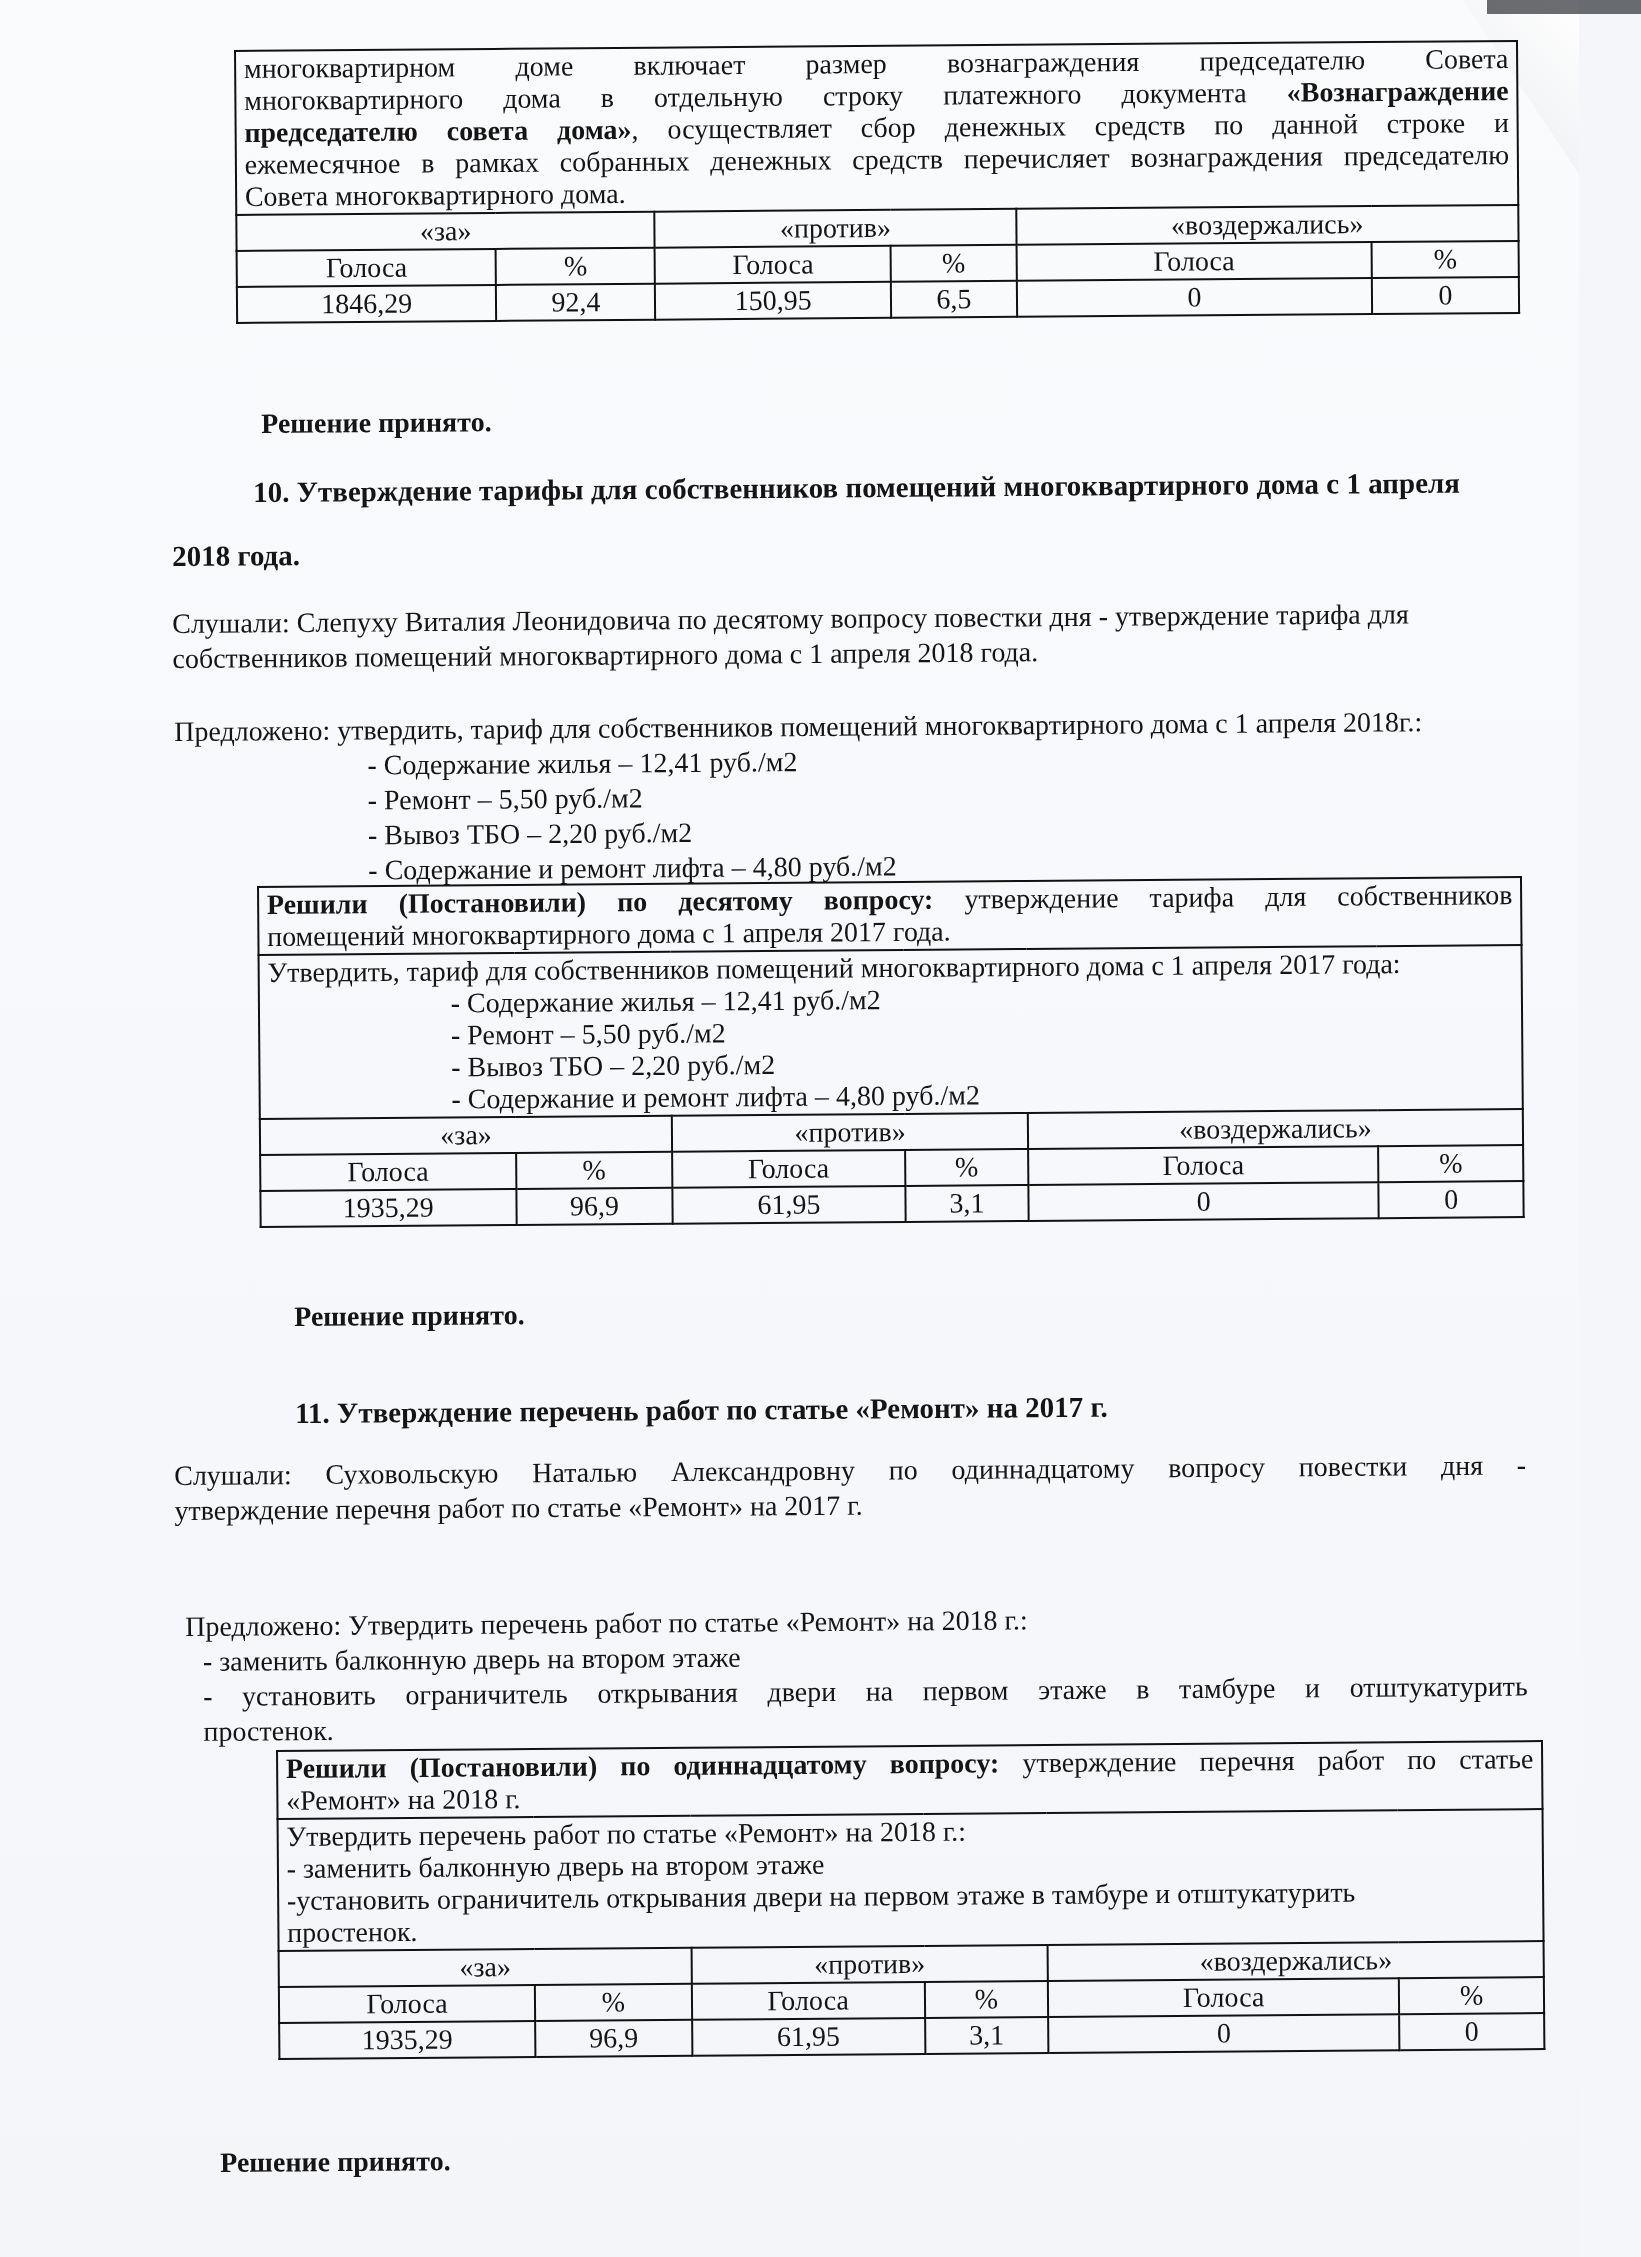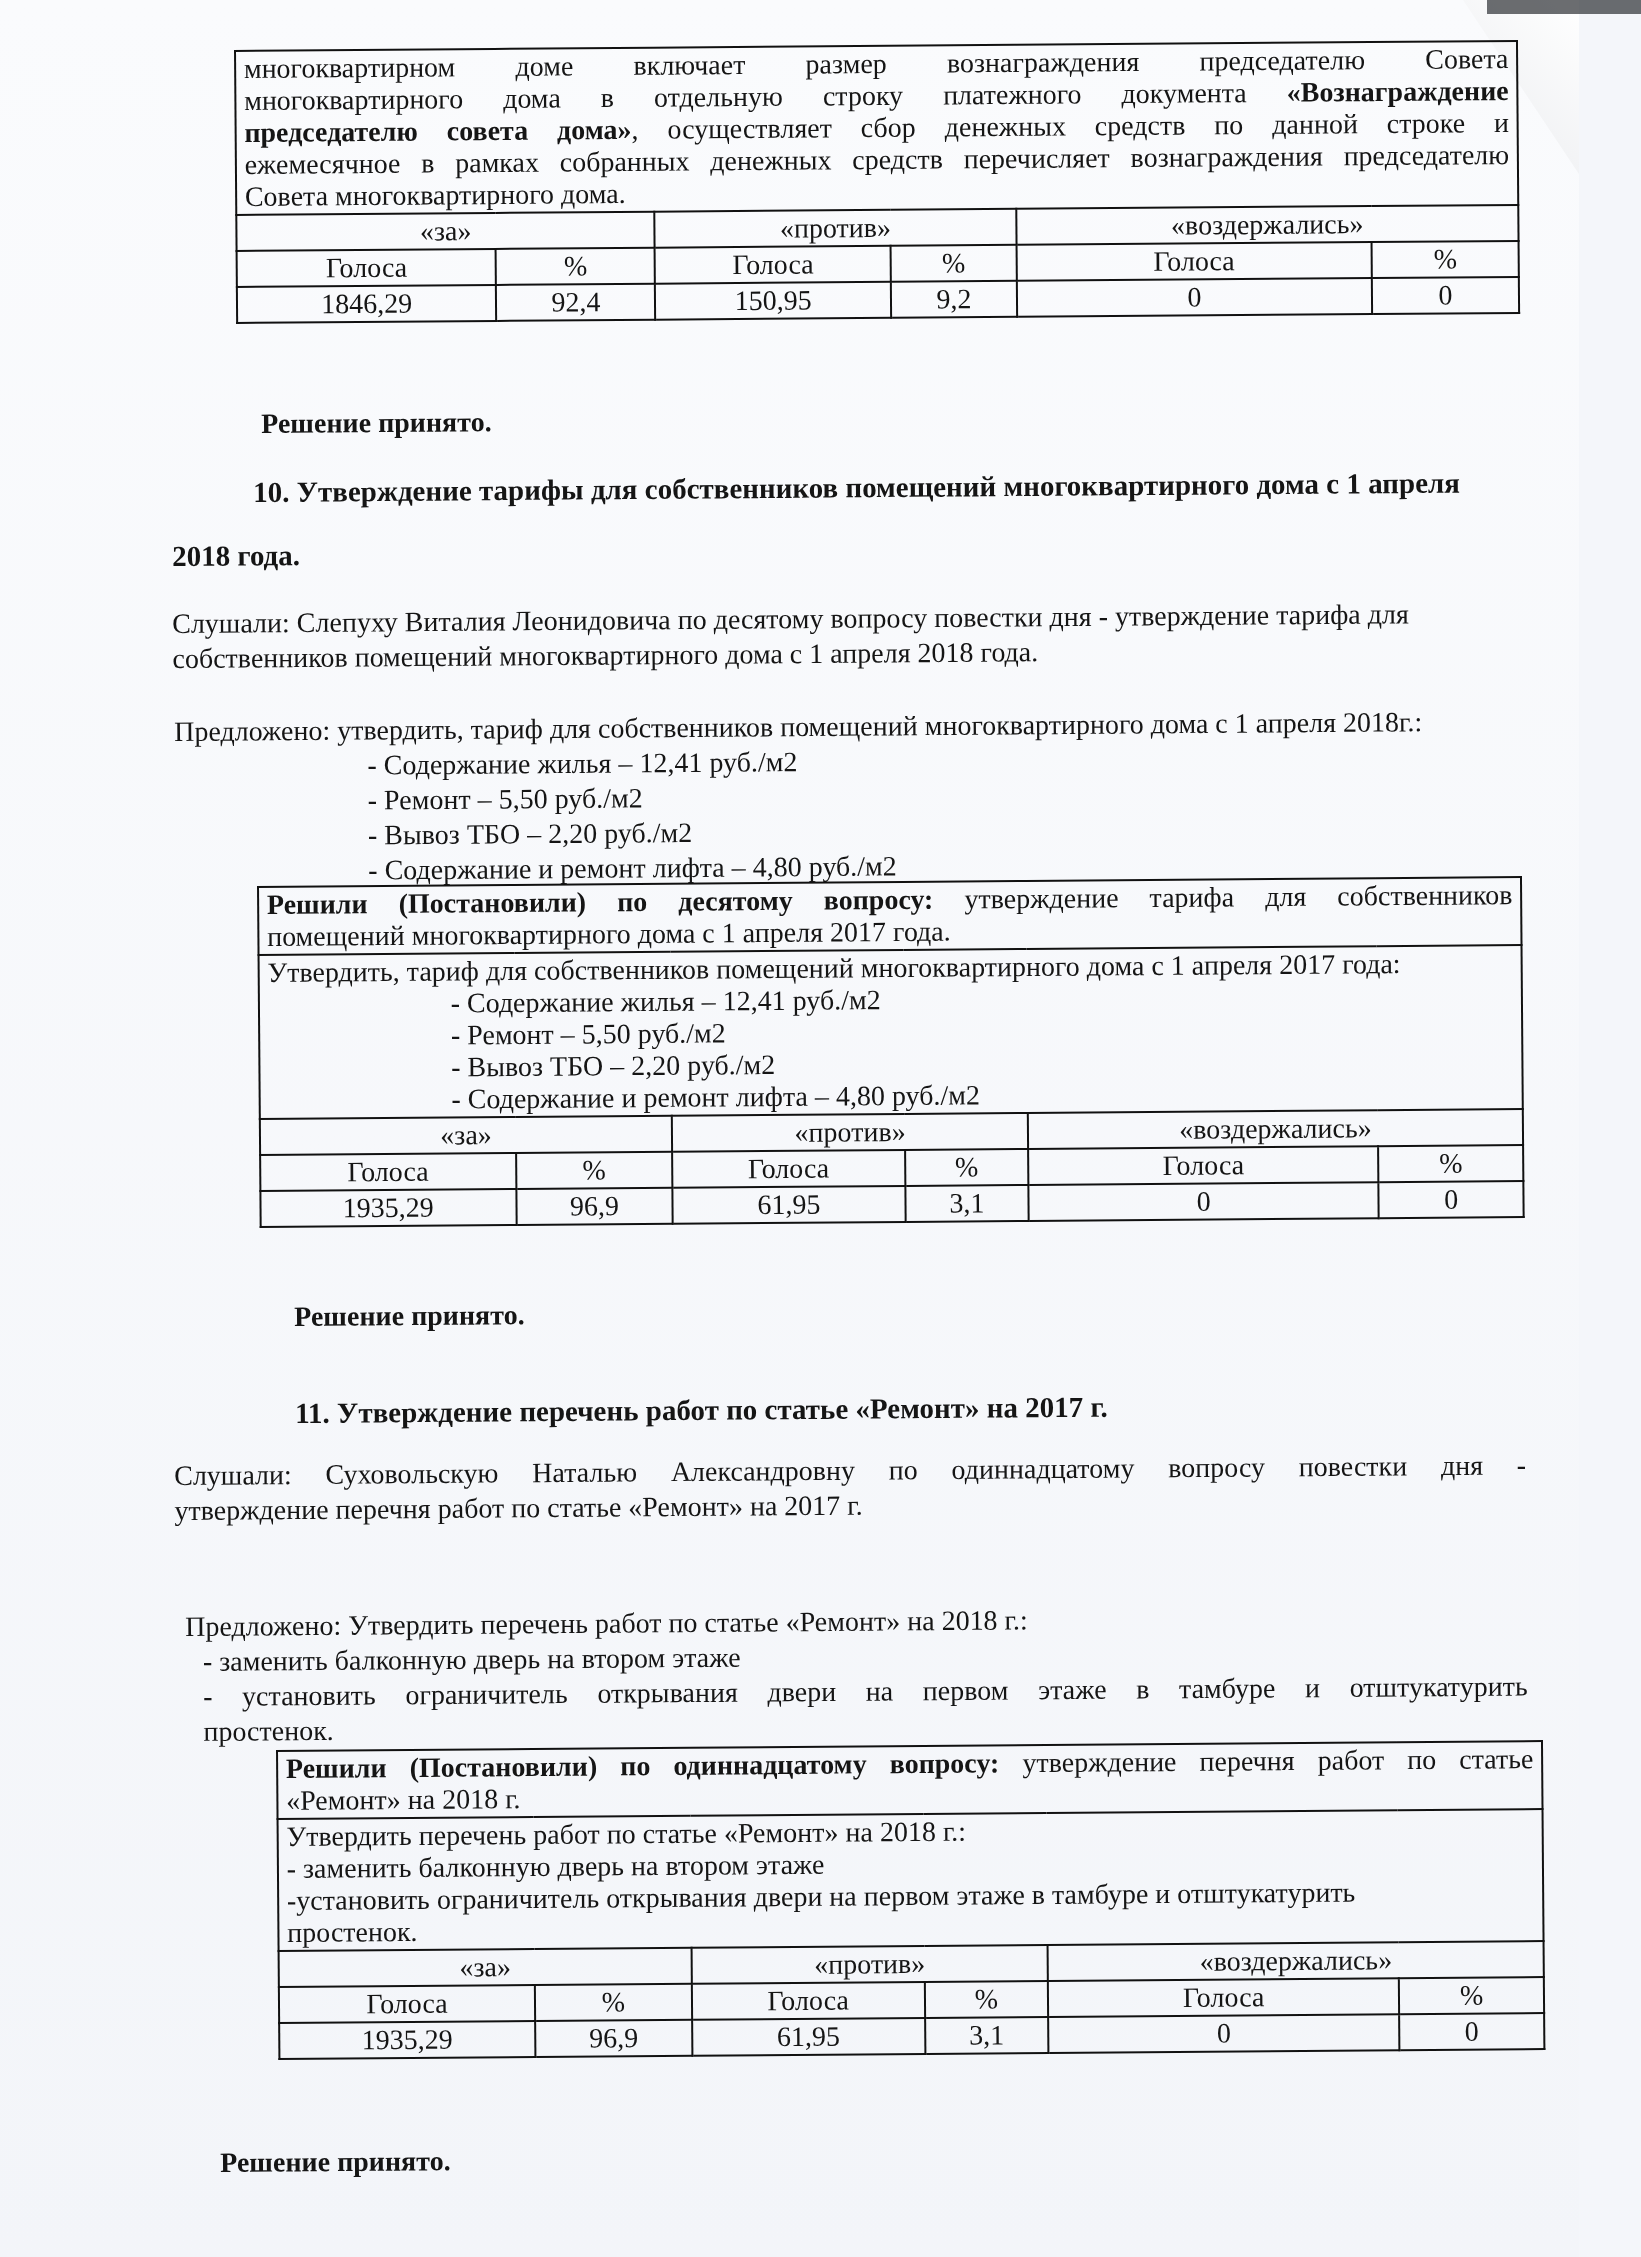--- a/index.html
+++ b/index.html
@@ -68,21 +68,21 @@
         <td>%</td>
         <td>Голоса</td>
         <td>%</td>
         <td>Голоса</td>
         <td>%</td>
       </tr>
       <tr class="vote">
         <td>1846,29</td>
         <td>92,4</td>
         <td>150,95</td>
-        <td>9,2</td>
+        <td>6,5</td>
         <td>0</td>
         <td>0</td>
       </tr>
     </tbody>
       </table>
   </div>
 
   <div class="block b tilt" style="left:261px; top:406px;">Решение принято.</div>
 
   <div class="block b tilt" style="left:253px; top:475px; width:1265px; font-size:29px;">10. Утверждение тарифы для собственников помещений многоквартирного дома с 1 апреля</div>

